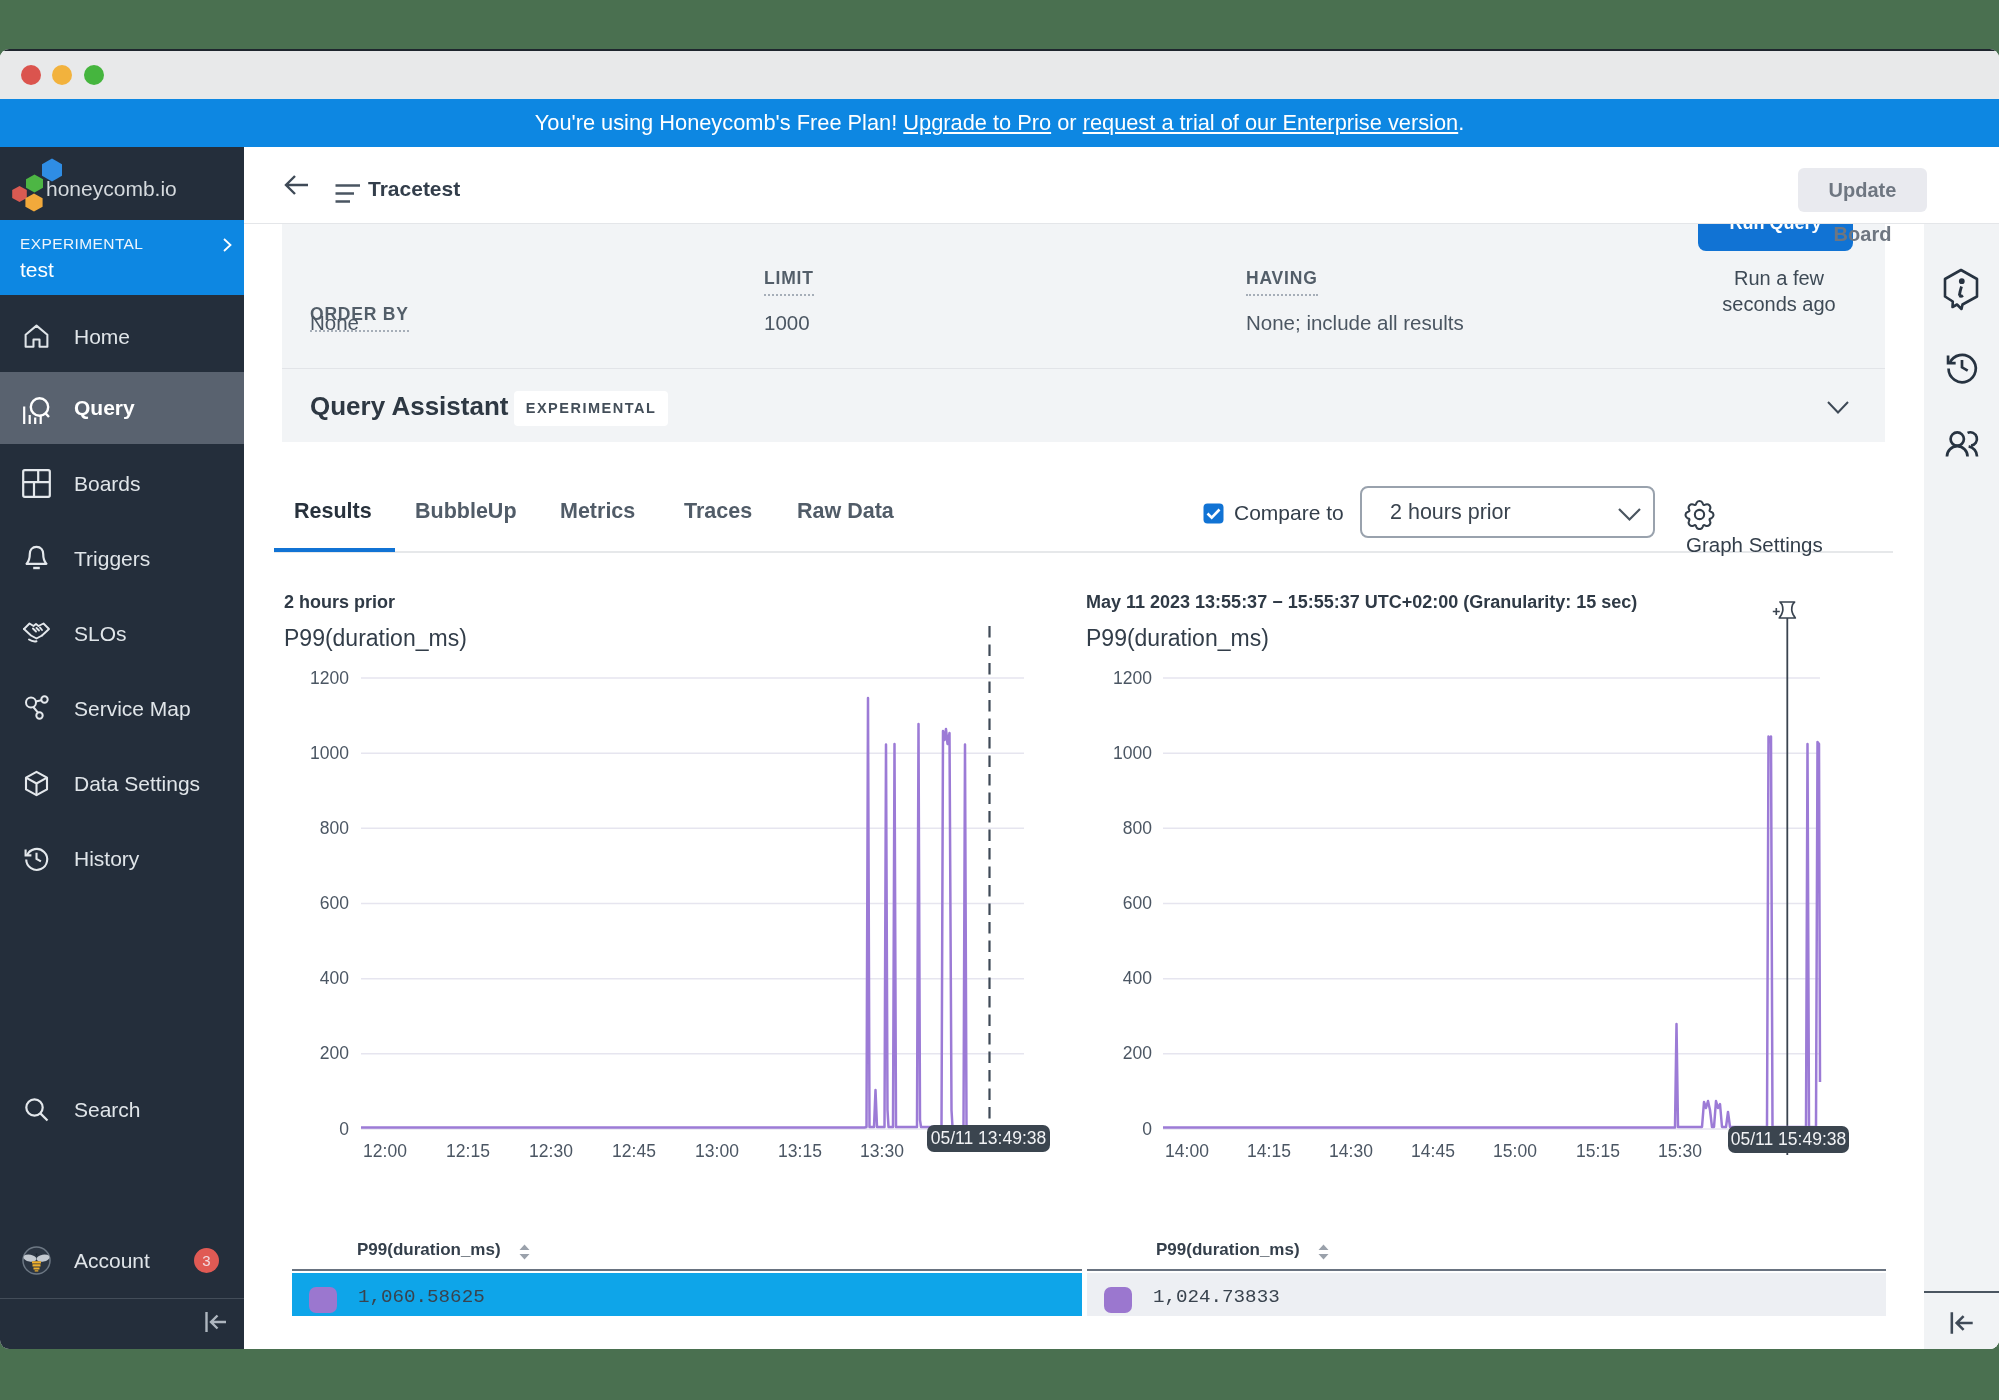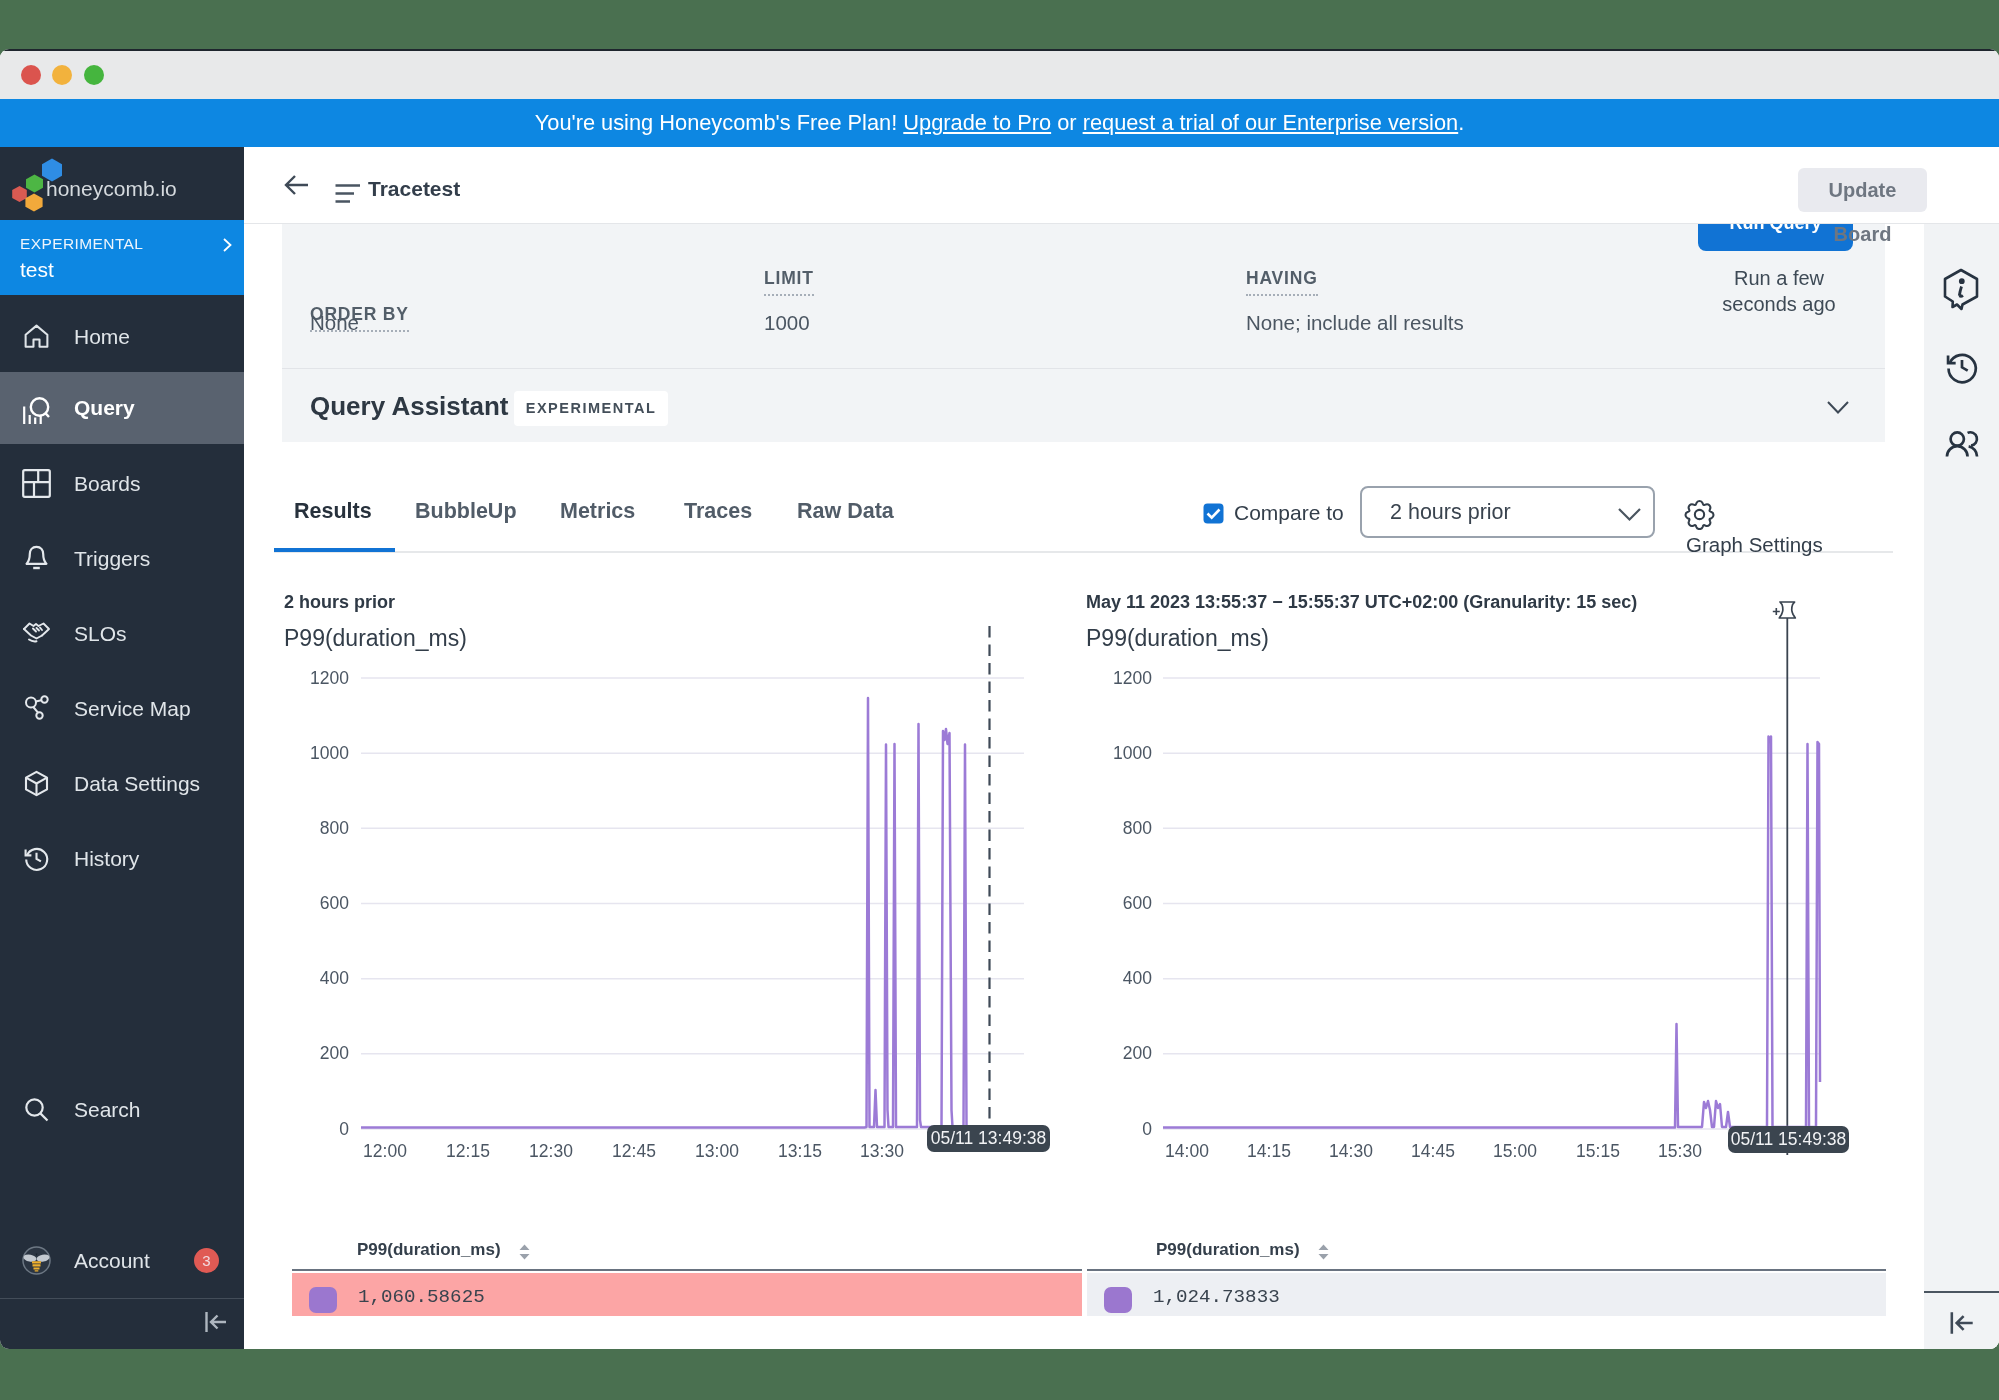--- a/index.html
+++ b/index.html
@@ -197,21 +197,21 @@
       <path d="M-14.5 -4.5 H-7.5 M-11 -8 V-1" stroke="#39434f" stroke-width="1.6"></path>
     </g>
   </svg>
   <div class="ttip" style="left:1728px; top:1077px; width:121px;">05/11 15:49:38</div>
 
   <div class="abs" style="left:357px; top:1191px; font-size:17px; font-weight:bold; color:#343f4b;">P99(duration_ms)</div>
   <svg class="abs" style="left:518px; top:1195px;" width="13" height="16" viewBox="0 0 13 16" fill="#9aa1ab">
       <path d="M6.5 0.5 L11.5 6 H1.5 Z M6.5 15.5 L1.5 10 H11.5 Z"></path>
     </svg>
   <div class="abs" style="left:292px; top:1220px; width:790px; border-top:2px solid #697380;"></div>
-  <div class="abs" style="left:292px; top:1224px; width:790px; height:43px; background:#fca5a5;">
+  <div class="abs" style="left:292px; top:1224px; width:790px; height:43px; background:#0ea5e9;">
     <div class="abs" style="left:17px; top:14px; width:28px; height:26px; background:#9b77cf; border-radius:7px;"></div>
     <div class="abs mono" style="left:66px; top:13px; font-size:19.2px; color:#39434e;">1,060.58625</div>
   </div>
   <div class="abs" style="left:1156px; top:1191px; font-size:17px; font-weight:bold; color:#343f4b;">P99(duration_ms)</div>
   <svg class="abs" style="left:1317px; top:1195px;" width="13" height="16" viewBox="0 0 13 16" fill="#9aa1ab">
       <path d="M6.5 0.5 L11.5 6 H1.5 Z M6.5 15.5 L1.5 10 H11.5 Z"></path>
     </svg>
   <div class="abs" style="left:1087px; top:1220px; width:799px; border-top:2px solid #697380;"></div>
   <div class="abs" style="left:1087px; top:1224px; width:799px; height:43px; background:#edeff3;">
     <div class="abs" style="left:17px; top:14px; width:28px; height:26px; background:#9b77cf; border-radius:7px;"></div>

